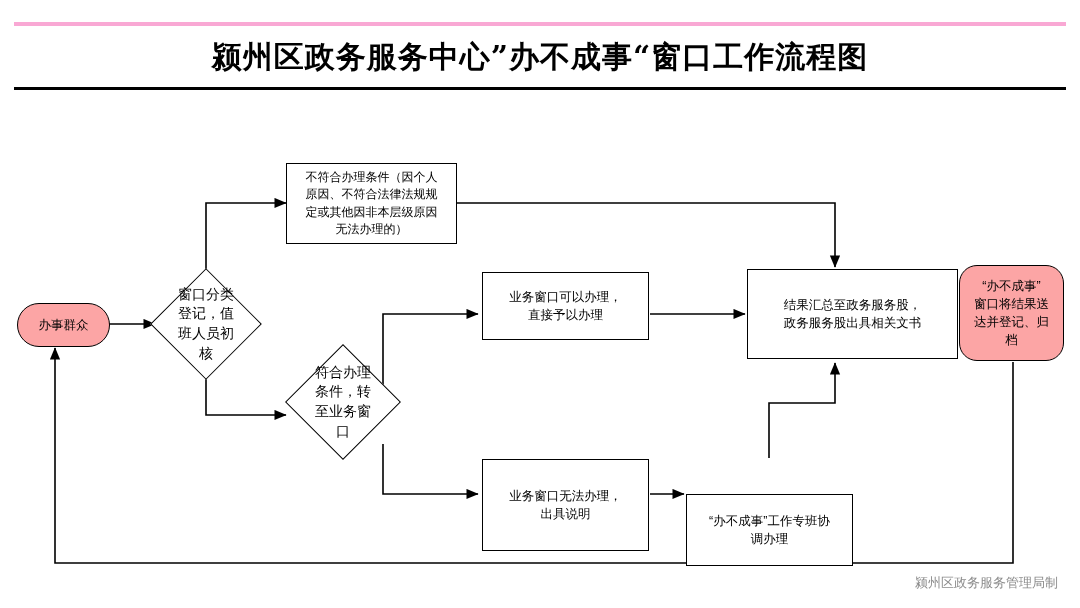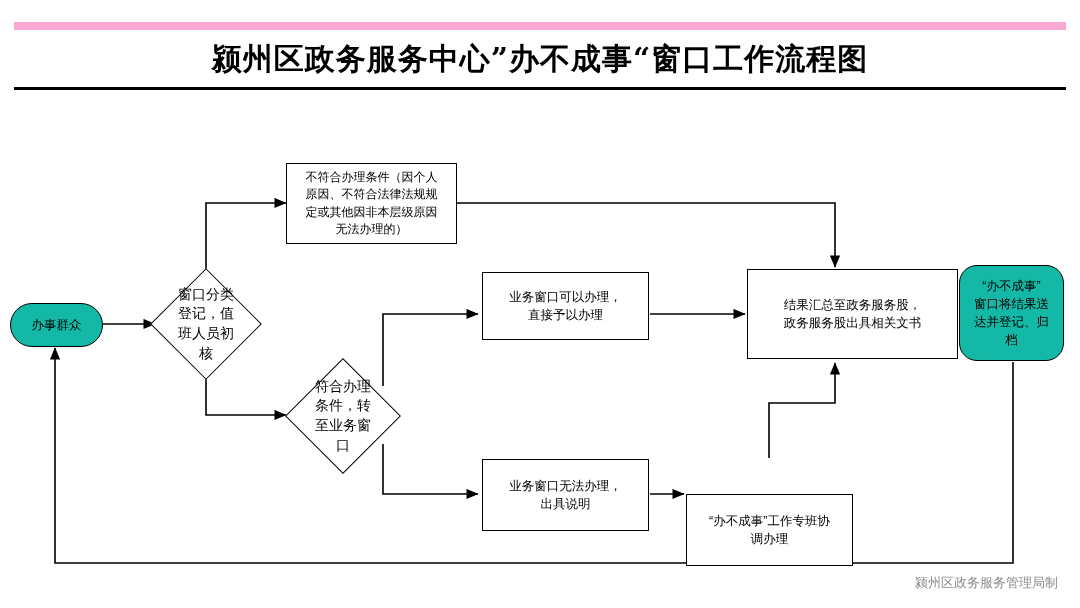--- a/index.html
+++ b/index.html
@@ -21,21 +21,21 @@
     width: 1080px;
     height: 608px;
   }
   
   .title-band {
     position: absolute;
     left: 14px;
     top: 22px;
     width: 1052px;
     height: 68px;
-    border-top: 8px solid #f9a8d4;
+    border-top: 4px solid #f9a8d4;
     border-bottom: 3px solid #000;
     box-sizing: border-box;
     display: flex;
     align-items: center;
     justify-content: center;
   }
   .title-text {
     font-family: "DejaVu Serif", "Liberation Serif", serif;
     font-weight: bold;
     font-size: 30px;
@@ -55,21 +55,21 @@
     line-height: 1.45;
     color: #000;
   }
   .rect {
     border: 1.6px solid #000;
     background: #fff;
     padding: 12px 6px;
   }
   .rounded {
     border: 1.6px solid #000;
-    background: #14b8a6;
+    background: #fca5a5;
     border-radius: 26px;
     padding: 12px 6px;
   }
   .node-inner {
     display: block;
     white-space: pre-line;
   }
   
   .diamond-wrap {
     position: absolute;
@@ -140,53 +140,53 @@
 
   <g stroke="#000" stroke-width="1.6" fill="none" marker-end="url(#arrow)">
     <path d="M1013,362 L1013,563 L55,563 L55,348"></path>
   </g>
 </svg>
 
 <div class="title-band">
   <div class="title-text">颍州区政务服务中心”办不成事“窗口工作流程图</div>
 </div>
 
-<div class="node rounded" style="left:10px; top:303px; width:93px; height:44px;">
+<div class="node rounded" style="left:17px; top:303px; width:93px; height:44px;">
   <span class="node-inner">办事群众</span>
 </div>
 
 <div class="diamond-wrap" style="left:152px; top:268px; width:108px; height:112px;">
   <div class="diamond-shape" style="width:77px; height:77px;"></div>
   <div class="diamond-label">窗口分类
 登记，值
 班人员初
 核</div>
 </div>
 
 <div class="node rect" style="left:286px; top:163px; width:171px; height:81px; font-size:12px;">
   <span class="node-inner">不符合办理条件（因个人
 原因、不符合法律法规规
 定或其他因非本层级原因
 无法办理的）</span>
 </div>
 
-<div class="diamond-wrap" style="left:286px; top:359px; width:114px; height:114px;">
+<div class="diamond-wrap" style="left:286px; top:345px; width:114px; height:114px;">
   <div class="diamond-shape" style="width:80px; height:80px;"></div>
   <div class="diamond-label">符合办理
 条件，转
 至业务窗
 口</div>
 </div>
 
 <div class="node rect" style="left:482px; top:272px; width:167px; height:68px;">
   <span class="node-inner">业务窗口可以办理，
 直接予以办理</span>
 </div>
 
-<div class="node rect" style="left:482px; top:459px; width:167px; height:72px;">
+<div class="node rect" style="left:482px; top:459px; width:167px; height:92px;">
   <span class="node-inner">业务窗口无法办理，
 出具说明</span>
 </div>
 
 <div class="node rect" style="left:686px; top:455px; width:167px; height:72px;margin-top:39px;">
   <span class="node-inner">“办不成事”工作专班协
 调办理</span>
 </div>
 
 <div class="node rect" style="left:747px; top:269px; width:211px; height:90px;">

